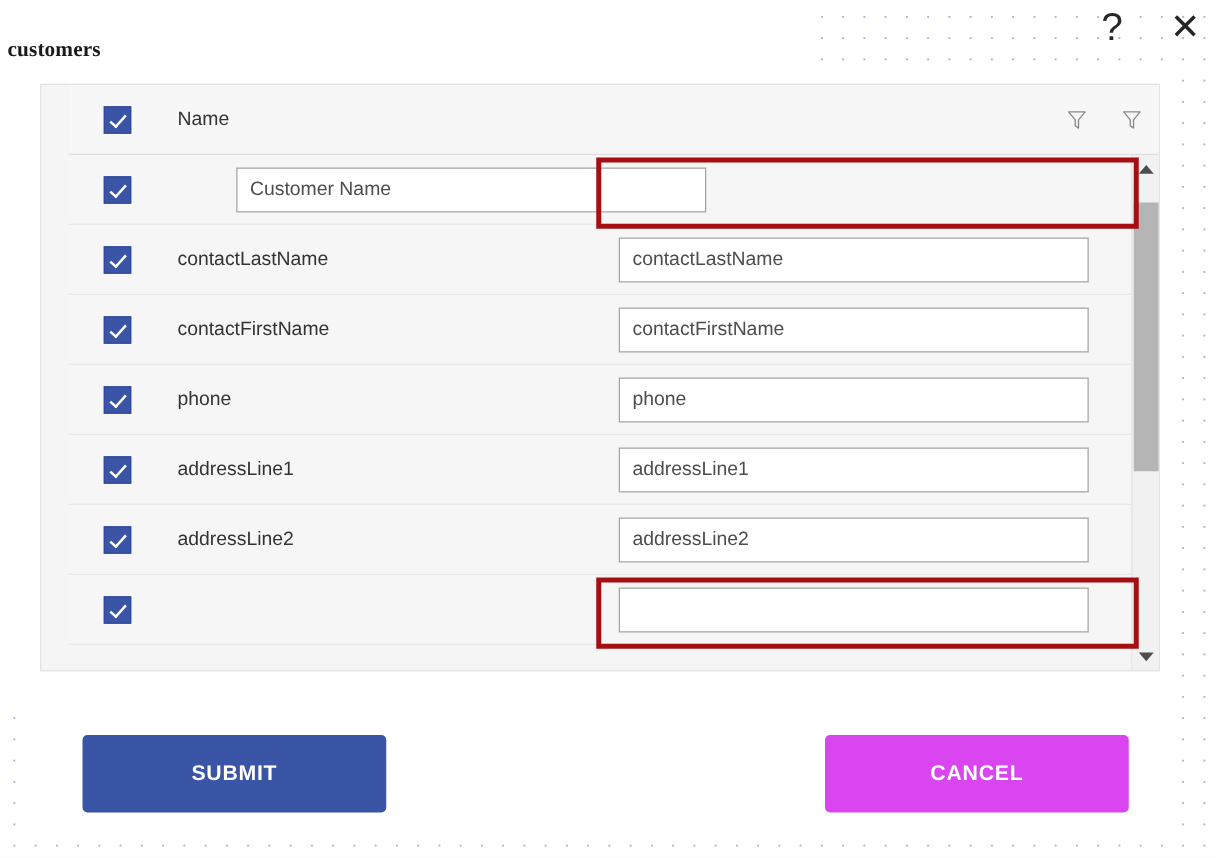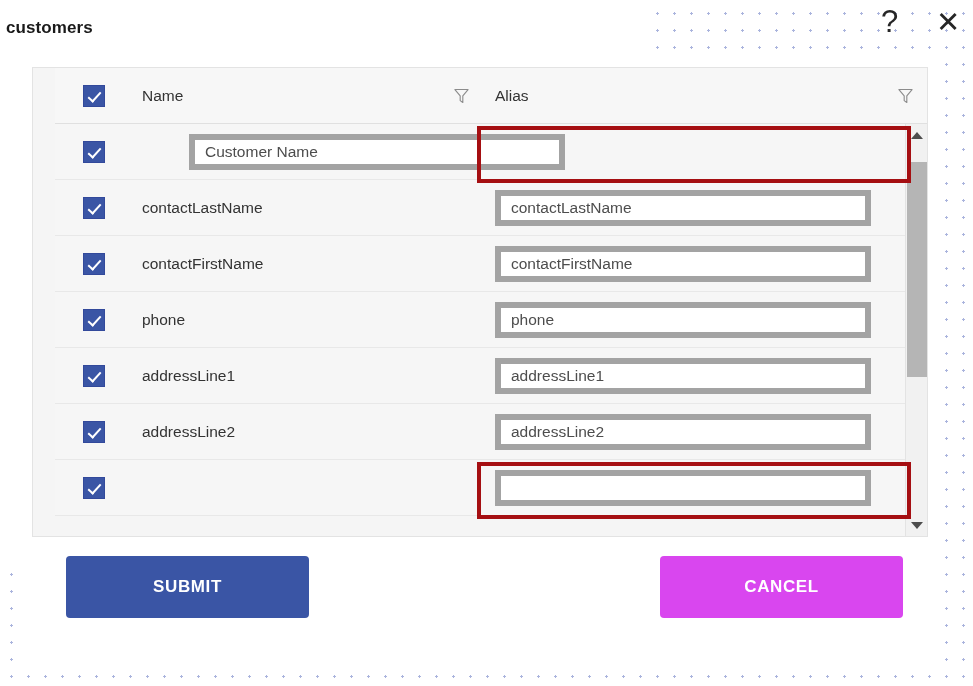--- a/index.html
+++ b/index.html
@@ -34,26 +34,27 @@
     z-index: 1;
   }
   #mask-title   { left: 0;   top: 0;    width: 650px; height: 52px; }
   #mask-body    { left: 0;   top: 52px; width: 935px; height: 508px; }
   #mask-bottom  { left: 22px; top: 560px; width: 913px; height: 110px; }
   #mask-left    { left: 0;   top: 52px; width: 10px;  height: 388px; }
 
   
   #dialog-title {
     position: absolute;
-    left: 6px; top: 18px;
+    left: 6px; top: 30px;
     z-index: 4;
     font-size: 17px;
     font-weight: bold;
     color: #1a1a1a;
     letter-spacing: 0.1px;
+    font-family: Liberation Serif, serif;
   }
 
   
   #help-icon, #close-icon {
     position: absolute;
     z-index: 5;
     color: #262626;
     line-height: 1;
     cursor: pointer;
     user-select: none;
@@ -155,21 +156,21 @@
   .funnel {
     width: 15px; height: 16px;
     cursor: pointer;
   }
 
   
   .alias-input {
     width: 100%;
     height: 36px;
     box-sizing: border-box;
-    border: 6px solid #a3a3a3;
+    border: 1px solid #a3a3a3;
     background: #ffffff;
     padding: 0 10px;
     font-family: "Liberation Sans", sans-serif;
     font-size: 15.5px;
     color: #4d4d4d;
     outline: none;
     border-radius: 0;
   }
 
   
@@ -215,21 +216,21 @@
     position: absolute;
     left: 1px; top: 38px;
     width: 20px; height: 215px;
     background: #b5b5b5;
     cursor: pointer;
   }
 
   
   #button-bar {
     position: absolute;
-    left: 0; top: 556px;
+    left: 0; top: 588px;
     width: 973px; height: 70px;
     z-index: 4;
   }
   .btn {
     position: absolute;
     top: 0;
     height: 62px;
     border: none;
     font-family: "Liberation Sans", sans-serif;
     font-size: 17px;
@@ -267,21 +268,20 @@
   <div class="grid-row" id="header-row">
     <div class="cell-check">
       <div class="checkbox"></div>
     </div>
     <div class="cell-name">Name</div>
     <div class="cell-funnel">
       <svg class="funnel" viewBox="0 0 16 17">
         <path d="M1 1.6 L15 1.6 L9.4 8.4 L9.4 15.4 L6.6 13.4 L6.6 8.4 Z" fill="none" stroke="#8c8c8c" stroke-width="1.2" stroke-linejoin="round"></path>
       </svg>
     </div>
-    <div class="cell-alias">Alias</div>
     <div class="cell-funnel">
       <svg class="funnel" viewBox="0 0 16 17">
         <path d="M1 1.6 L15 1.6 L9.4 8.4 L9.4 15.4 L6.6 13.4 L6.6 8.4 Z" fill="none" stroke="#8c8c8c" stroke-width="1.2" stroke-linejoin="round"></path>
       </svg>
     </div>
   </div>
 
   <div class="grid-row">
     <div class="cell-check">
       <div class="checkbox"></div>

